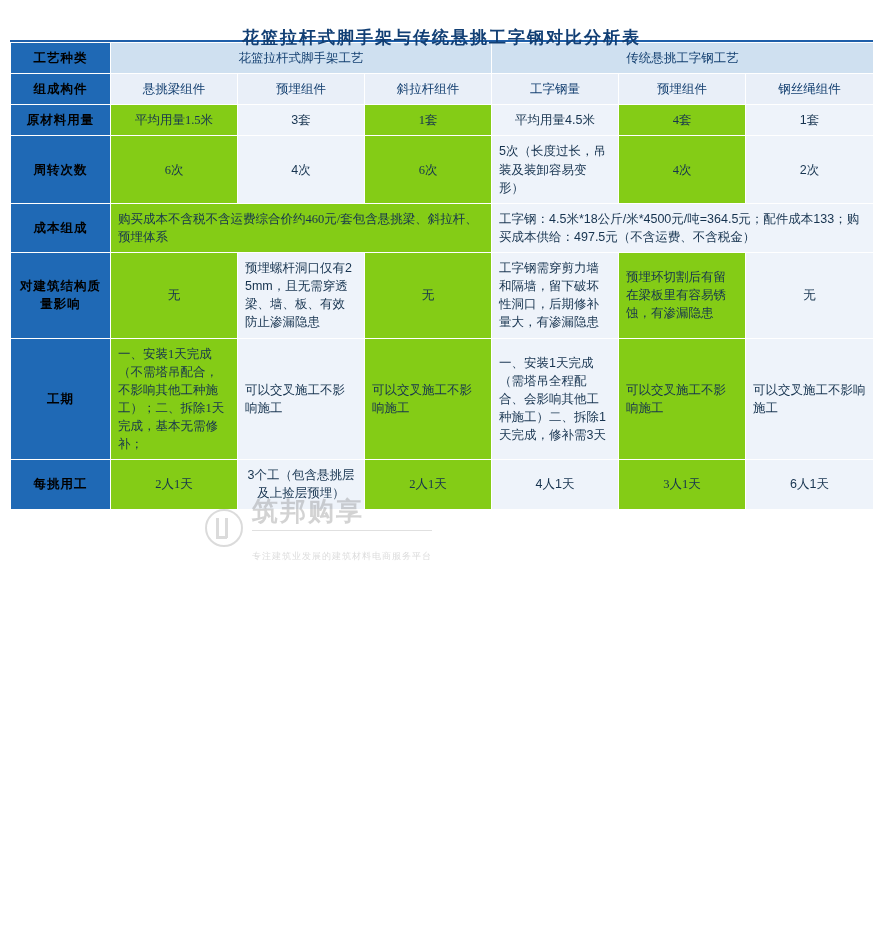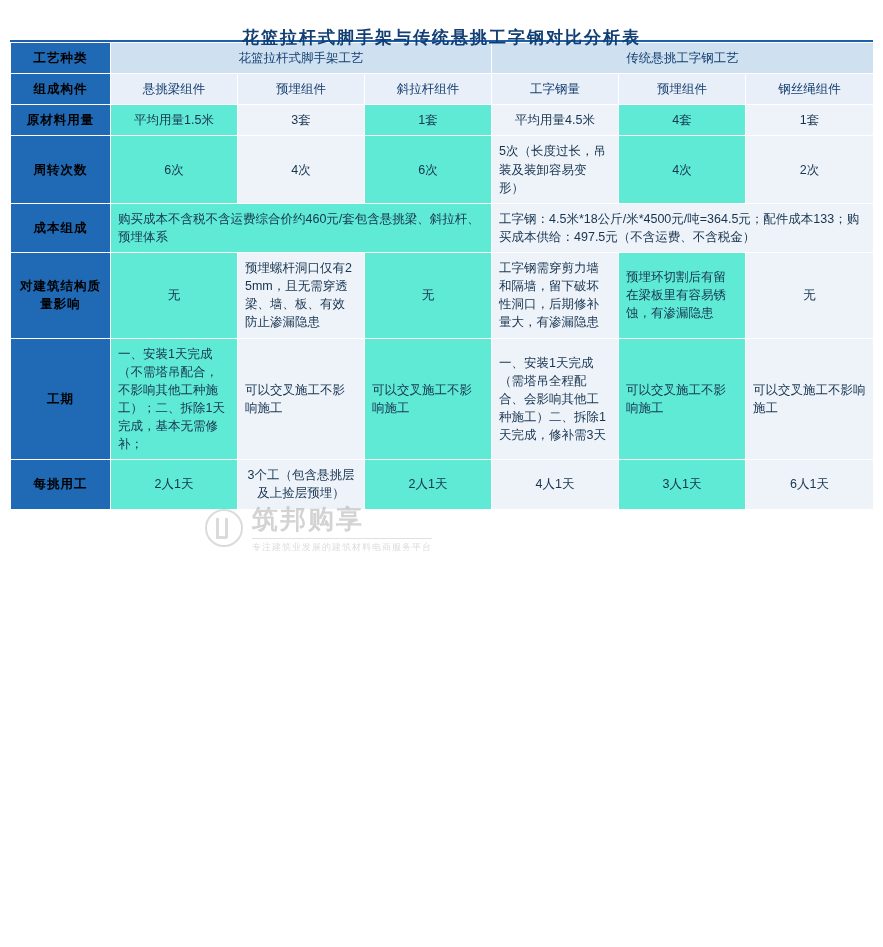--- a/index.html
+++ b/index.html
@@ -66,22 +66,23 @@
     font-size: 13.5px;
   }
   td.gh2 {
     background: #e9eff8;
     color: #133f70;
     text-align: center;
     font-size: 13px;
   }
   
   td.b1 {
-    background: #5eead4;
+    background: #84cc16;
     color: #16334f;
+    font-family: Liberation Serif, serif;
   }
   td.b2 {
     background: #eef3fa;
     color: #16334f;
   }
   td.ctr { text-align: center; }
   td.lft { text-align: left; }
   .footnote {
     margin-top: 12px;
     font-size: 12.5px;
@@ -137,21 +138,21 @@
     letter-spacing: 2px;
     color: #6f6f6f;
     white-space: nowrap;
   }
   .wm-sub {
     font-size: 9px;
     letter-spacing: 1px;
     color: #8a8a8a;
     white-space: nowrap;
     border-top: 1px solid #9a9a9a;
-    padding-top: 2px;
+    padding-top: 19px;
     margin-top: 1px;
   }
 </style>
 </head>
 <body>
 
 <div class="page">
 
   <div class="title-bar">
     <div class="title">花篮拉杆式脚手架与传统悬挑工字钢对比分析表</div>

